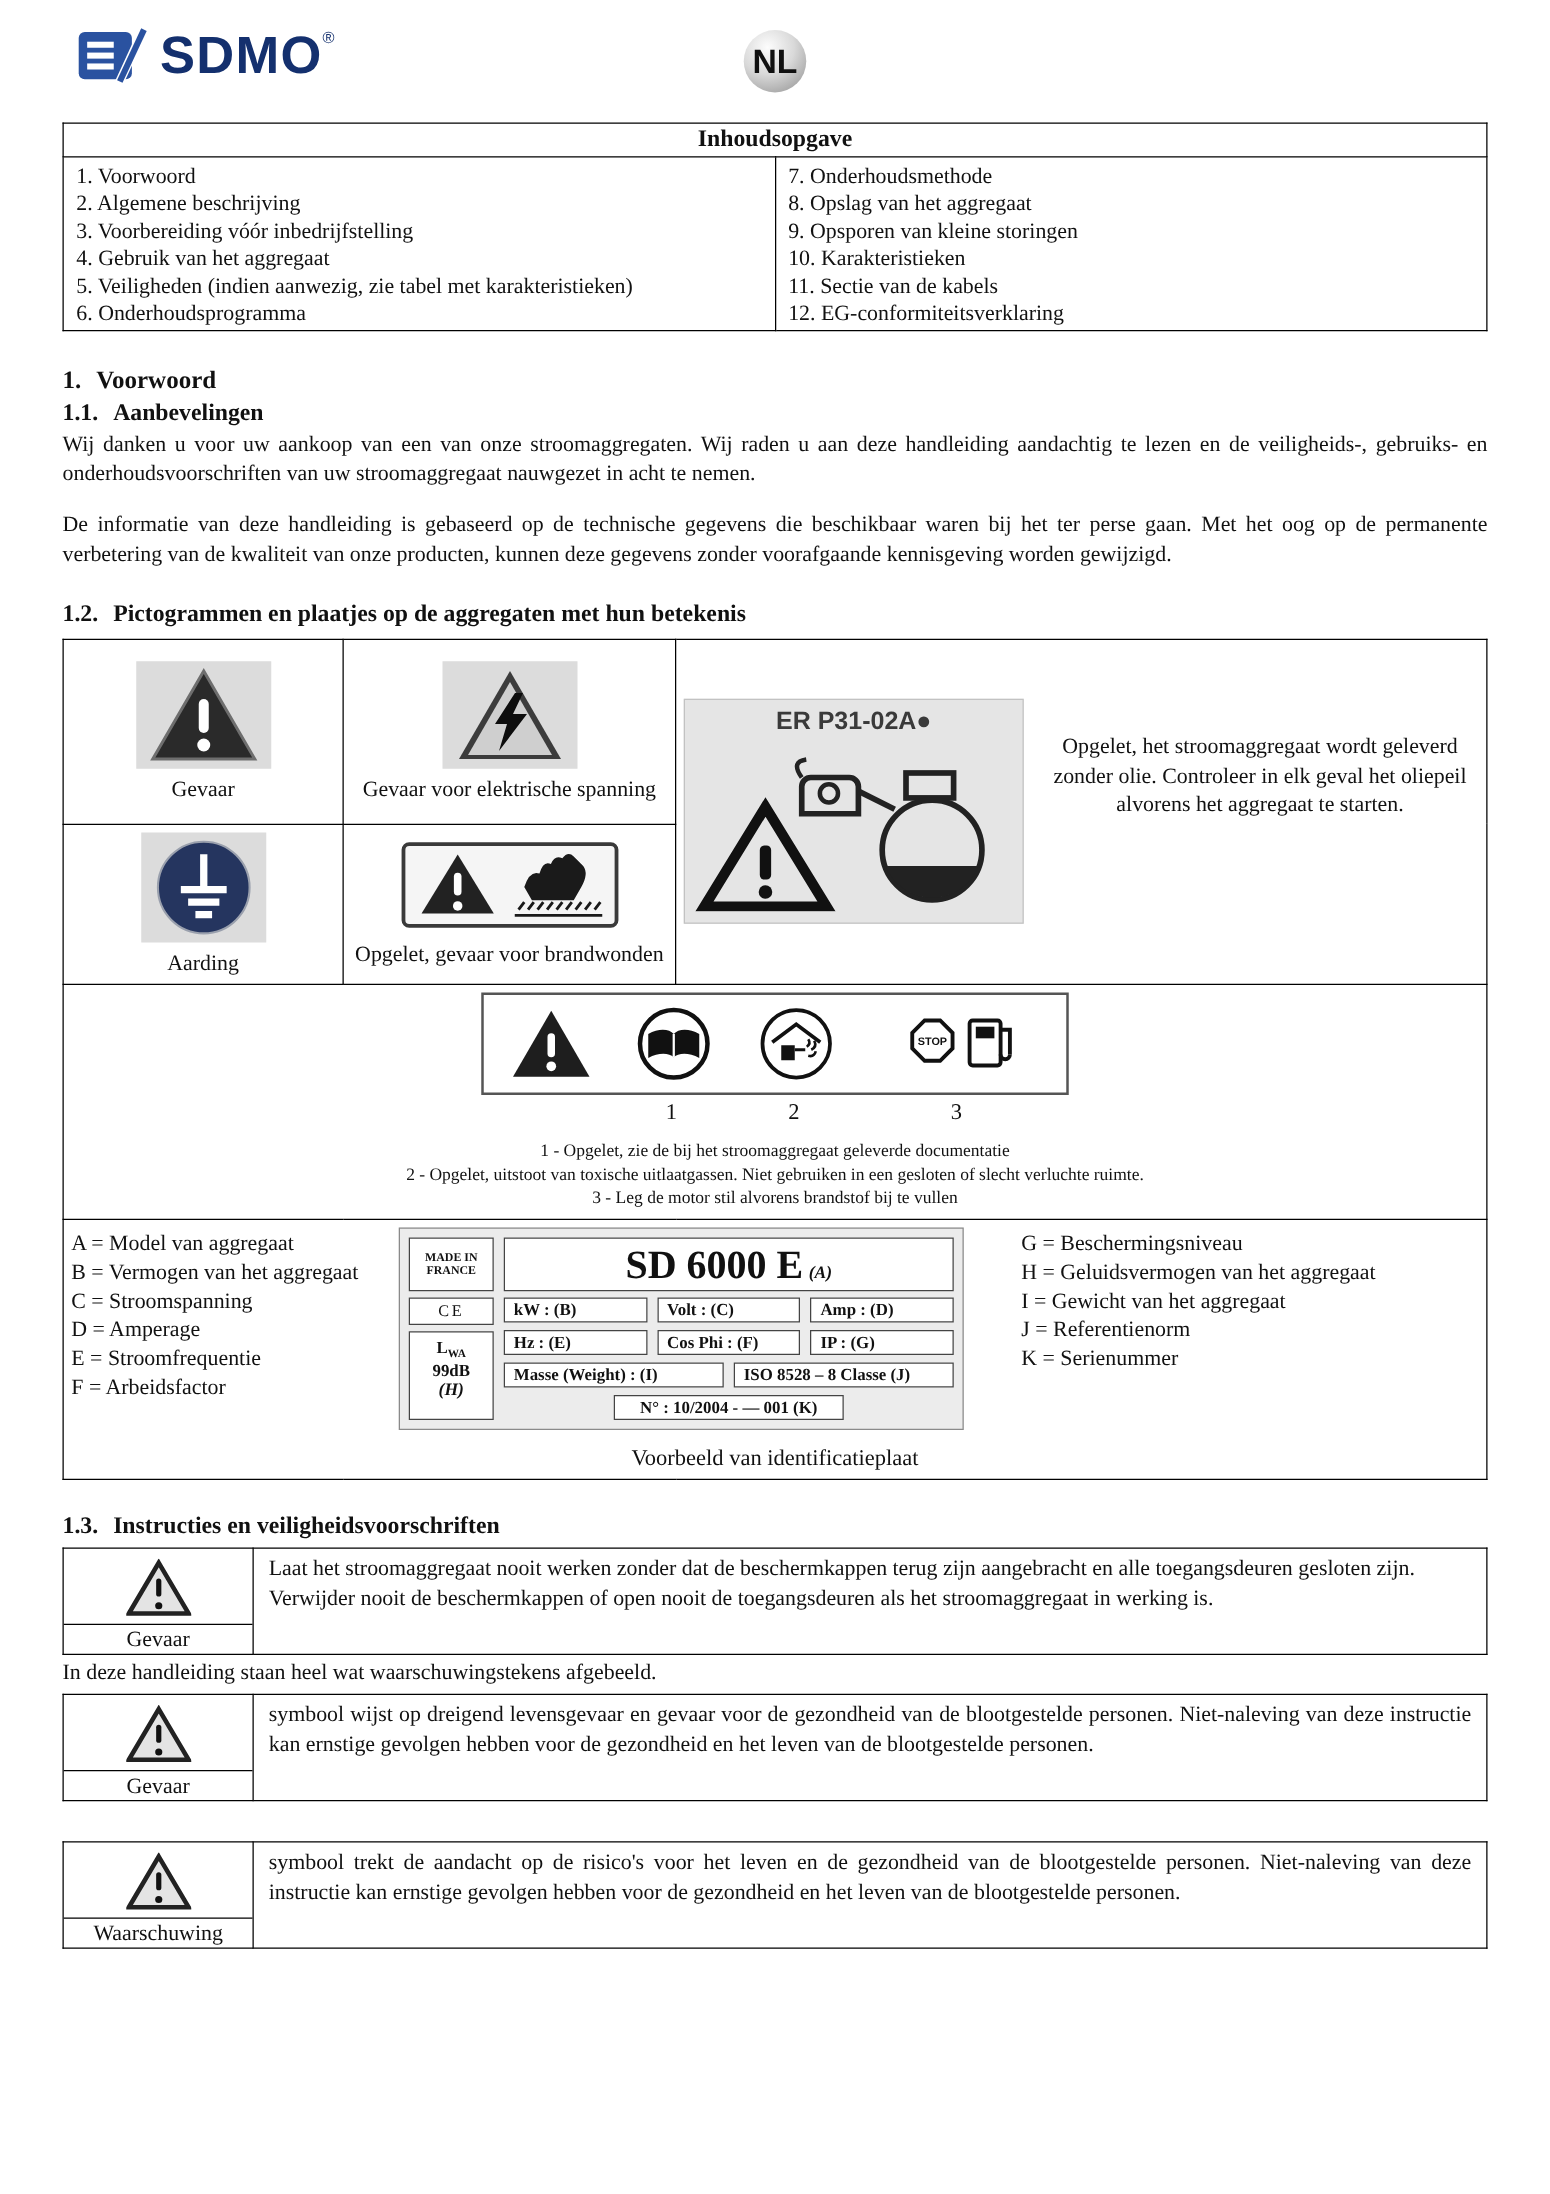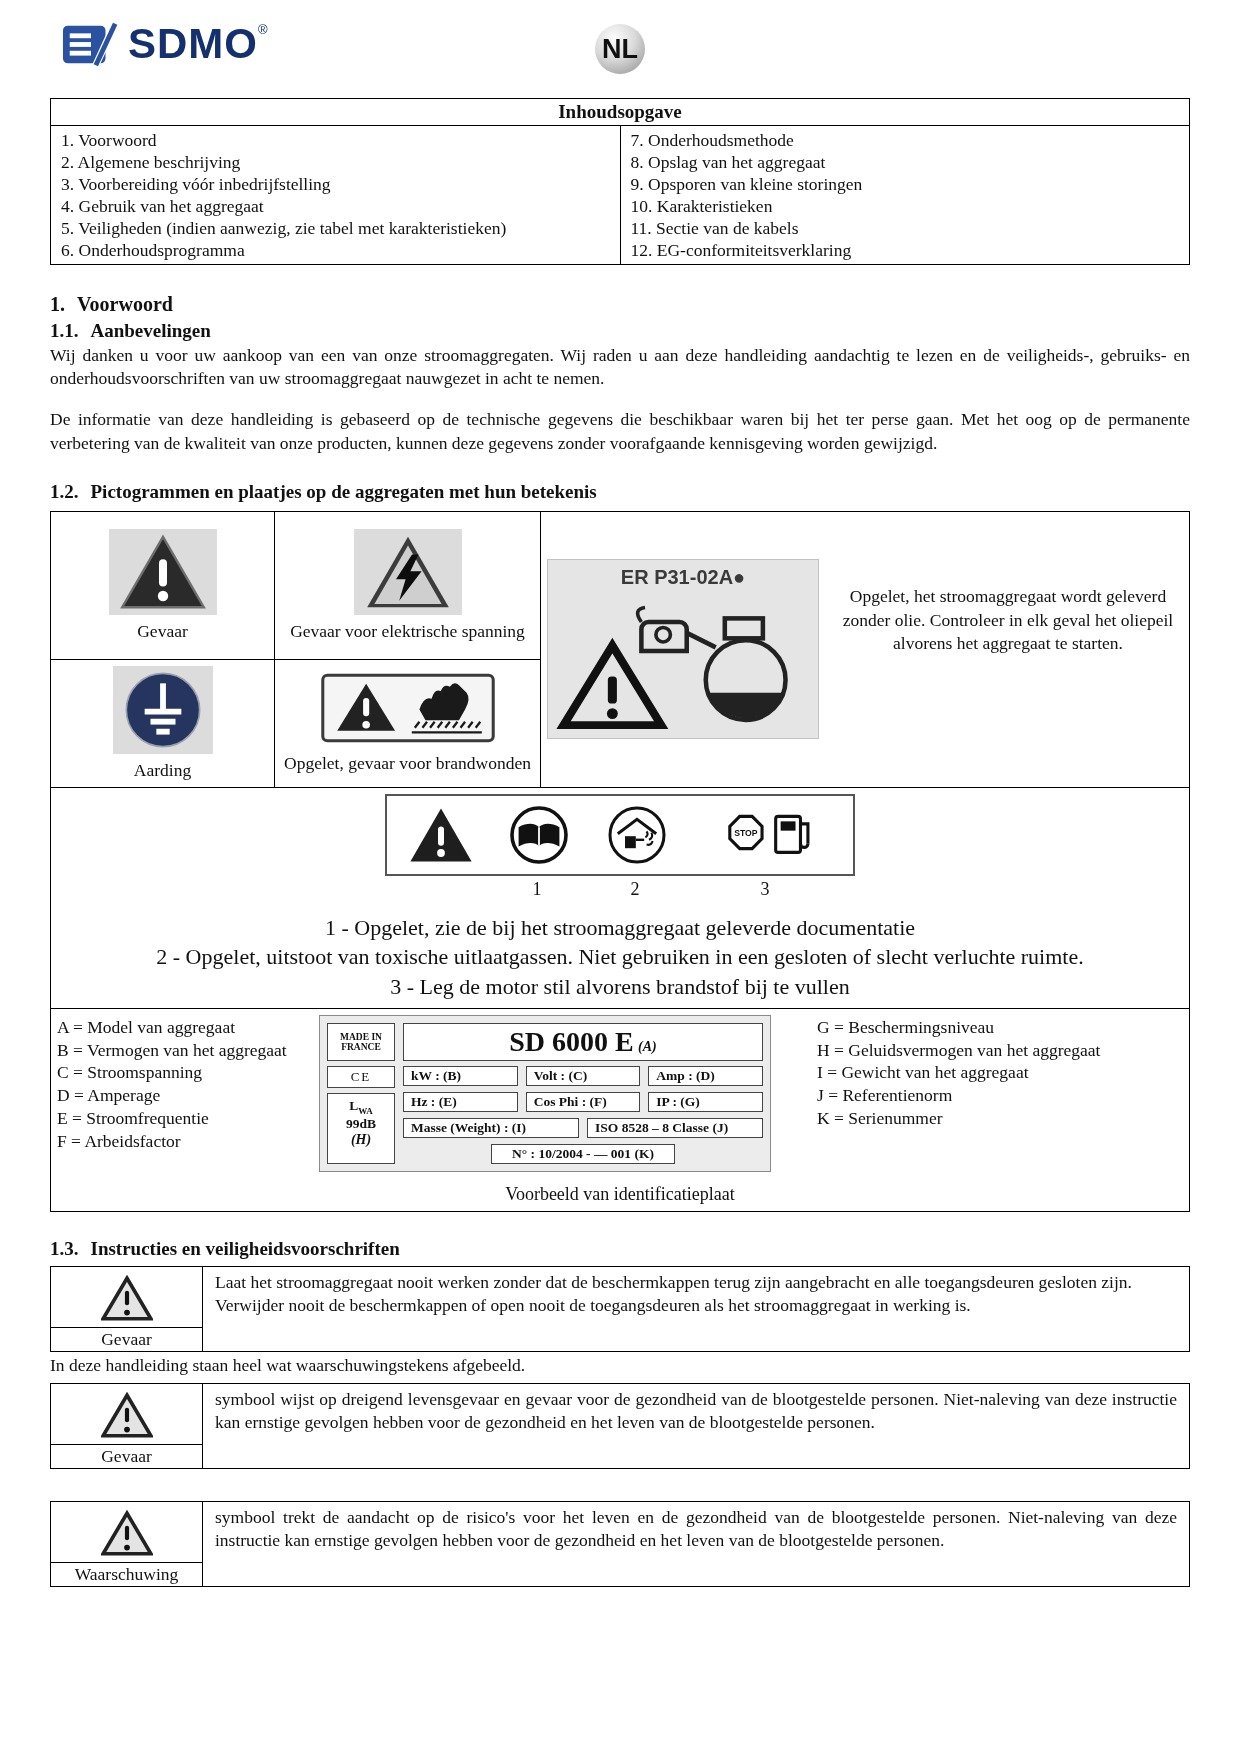--- a/index.html
+++ b/index.html
@@ -53,35 +53,35 @@
   .er-text { flex: 1; font-size: 17.5px; line-height: 1.35; padding-top: 26px; padding-right: 4px; }
 
   td.strip-cell { padding: 10px 6px 8px; }
   .strip-wrap { display: inline-block; }
   .strip-box { display: flex; align-items: center; gap: 22px; border: 2px solid #555; padding: 8px 16px; background: #fff; }
   .s-slot { display: flex; align-items: center; justify-content: center; }
   .s-w76 { width: 76px; } .s-w140 { width: 140px; }
   .strip-nums { display: flex; gap: 22px; padding: 3px 16px 0; font-size: 18px; }
   .strip-nums span { display: inline-block; text-align: center; }
   .captions { margin-top: 8px; }
-  .caption-line { font-size: 22px; line-height: 1.35; }
+  .caption-line { font-size: 14px; line-height: 1.35; }
 
   td.plate-cell { padding: 8px 10px 6px; }
   .plate-row { display: flex; align-items: flex-start; text-align: left; }
   .legend { font-size: 17.5px; line-height: 1.25; }
   .legend-left { width: 250px; padding-top: 2px; }
   .legend-right { width: 400px; padding-left: 34px; padding-top: 2px; }
   .legend div { padding-left: 2.4em; text-indent: -2.4em; margin-bottom: 1px; }
   .plate-mid { flex: 1; display: flex; justify-content: center; }
 
   .plate { width: 452px; background: #ececec; border: 1px solid #8a8a8a; padding: 7px; }
   .p-row1 { display: flex; gap: 8px; margin-bottom: 5px; }
   .p-made { width: 68px; border: 1px solid #444; background: #fff; font-size: 9.5px; display: flex; align-items: center; justify-content: center; text-align: center; padding: 2px; font-weight: bold; }
   .p-model-box { flex: 1; border: 1px solid #444; background: #fff; text-align: center; padding: 2px; }
-  .p-model { font-weight: bold; font-size: 28px; }
+  .p-model { font-weight: bold; font-size: 32px; }
   .p-ref { font-style: italic; font-size: 14px; font-weight: bold; }
   .p-body { display: flex; gap: 8px; }
   .p-left { width: 68px; display: flex; flex-direction: column; gap: 5px; }
   .p-ce { border: 1px solid #444; background: #fff; text-align: center; font-size: 13px; padding: 2px; letter-spacing: 2px; }
   .p-lwa { border: 1px solid #444; background: #fff; text-align: center; font-size: 13.5px; font-weight: bold; padding: 4px 1px; line-height: 1.2; flex: 1; }
   .p-lwa sub { font-size: 9px; }
   .p-fields { flex: 1; display: flex; flex-direction: column; gap: 6px; }
   .p-frow { display: flex; gap: 8px; }
   .p-field { border: 1px solid #444; background: #fff; font-weight: bold; font-size: 13.5px; padding: 1px 7px; flex: 1; white-space: nowrap; }
   .p-serial { justify-content: center; text-align: center; }

